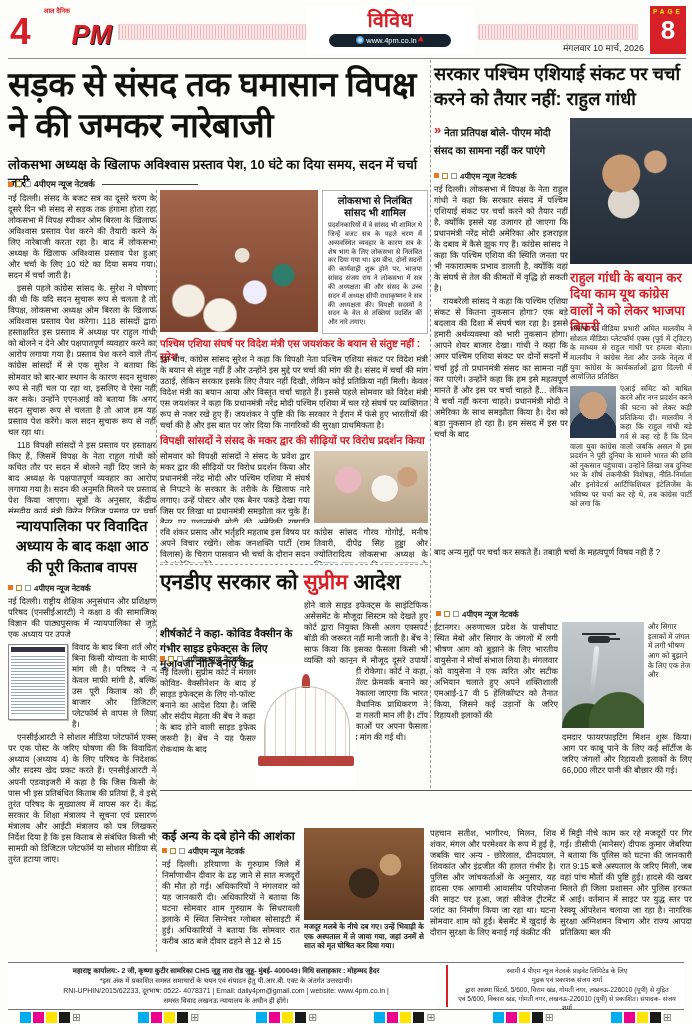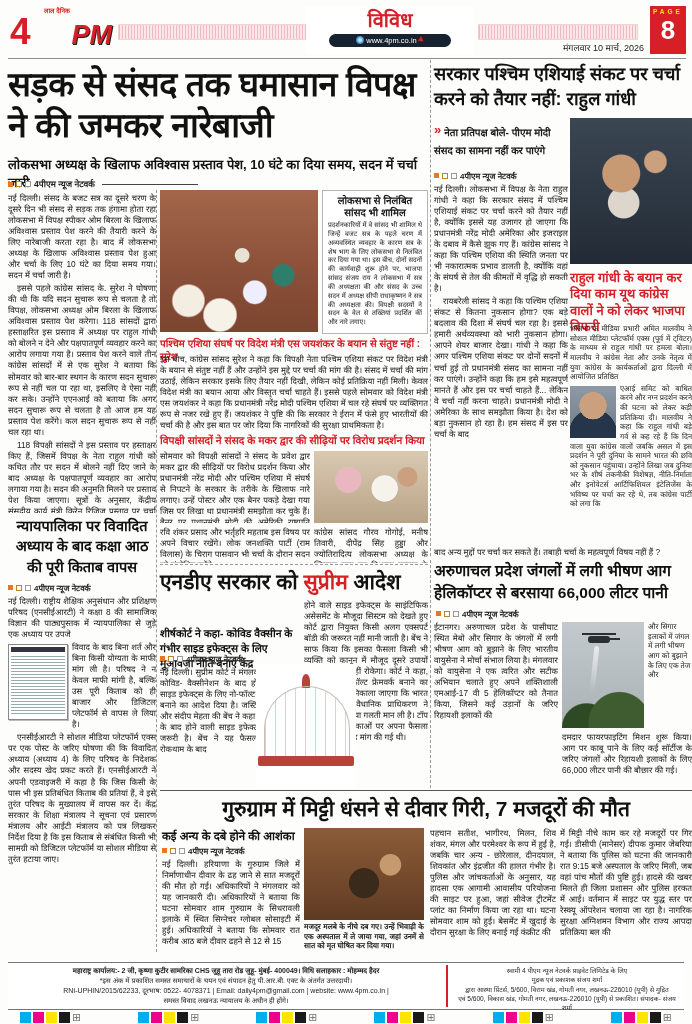--- a/index.html
+++ b/index.html
@@ -181,40 +181,38 @@
   </div>
   <div class="abs t" style="left:160px;top:667px;width:140px;height:121px;">नई दिल्ली। सुप्रीम कोर्ट ने मंगलवार को केंद्र को कोविड- वैक्सीनेशन के बाद होने वाले गंभीर साइड इफेक्ट्स के लिए नो-फॉल्ट मुआवजा नीति बनाने का आदेश दिया है। जस्टिस विक्रम नाथ और संदीप मेहता की बेंच ने कहा कि वैक्सीनेशन के बाद होने वाली साइड इफेक्ट्स की भरपाई जरूरी है। बेंच ने यह फैसला सुनाते हुए, रोकथाम के बाद</div>
   <div class="abs t" style="left:304px;top:600px;width:124px;height:188px;">होने वाले साइड इफेक्ट्स के साइंटिफिक असेसमेंट के मौजूदा सिस्टम को देखते हुए कोर्ट द्वारा नियुक्त किसी अलग एक्सपर्ट बॉडी की जरूरत नहीं मानी जाती है। बेंच ने साफ किया कि इसका फैसला किसी भी व्यक्ति को कानून में मौजूद दूसरे उपायों को अपनाने से नहीं रोकेगा। कोर्ट ने कहा, इसी तरह नो- फॉल्ट फ्रेमवर्क बनाने का मतलब यह नहीं निकाला जाएगा कि भारत संघ या किसी वैधानिक प्राधिकरण ने अपनी जिम्मेदारी या गलती मान ली है। टॉप कोर्ट ने उन याचिकाओं पर अपना फैसला सुनाया, जिनमें यह मांग की गई थी।</div>
   <div class="abs domewrap" style="left:256px;top:664px;width:100px;height:124px;">
     <div class="domefin"></div>
       <div class="dome"></div>
       <div class="domebase"></div>
   </div>
 
   <div class="abs dashv" style="left:430px;top:560px;height:228px;"></div>
-  <div class="abs hl" style="left:434px;top:560px;width:258px;height:44px;font-size:15.5px;line-height:1.4;">अरुणाचल प्रदेश जंगलों में लगी भीषण आग हेलिकॉप्टर से बरसाया 66,000 लीटर पानी</div>
   <div class="abs byline" style="left:436px;top:608px;width:150px;font-size:8px;">
     <span class="sq sq1"></span>
       <span class="sq sq2"></span>
       <span class="sq sq3"></span>
     <span>4पीएम न्यूज नेटवर्क</span>
   </div>
   <div class="abs t" style="left:434px;top:622px;width:124px;height:164px;">ईटानगर। अरुणाचल प्रदेश के पासीघाट स्थित मेबो और सिगार के जंगलों में लगी भीषण आग को बुझाने के लिए भारतीय वायुसेना ने मोर्चा संभाल लिया है। मंगलवार को वायुसेना ने एक त्वरित और सटीक अभियान चलाते हुए अपने शक्तिशाली एमआई-17 वी 5 हेलिकॉप्टर को तैनात किया, जिसने कई उड़ानों के जरिए रिहायशी इलाकों की</div>
   <div class="abs photo" style="left:562px;top:622px;width:82px;height:106px;background:
       radial-gradient(circle at 70% 95%,#3f5c30 0 26%,transparent 27%),
       radial-gradient(circle at 30% 100%,#2e4a24 0 20%,transparent 21%),
       linear-gradient(#c3c9cc,#aab2b6);">
     <div class="heli"></div>
     <div class="spray"></div>
   </div>
   <div class="abs t tiny" style="left:648px;top:622px;width:44px;height:106px;text-align:left;">और सिगार इलाकों में जंगल में लगी भीषण आग को बुझाने के लिए एक तेज और</div>
   <div class="abs t" style="left:562px;top:732px;width:130px;height:54px;">दमदार फायरफाइटिंग मिशन शुरू किया। आग पर काबू पाने के लिए कई सॉर्टीज के जरिए जंगलों और रिहायशी इलाकों के लिए 66,000 लीटर पानी की बौछार की गई।</div>
 
   <div class="abs" style="left:160px;top:790px;width:532px;border-top:1px solid #555;"></div>
-  <div class="abs hl" style="left:160px;top:794px;width:532px;height:28px;font-size:21px;text-align:center;">गुरुग्राम में मिट्टी धंसने से दीवार गिरी, 7 मजदूरों की मौत</div>
   <div class="abs hl" style="left:162px;top:828px;width:138px;height:15px;font-size:11.5px;">कई अन्य के दबे होने की आशंका</div>
   <div class="abs byline" style="left:162px;top:845px;width:138px;font-size:8px;">
     <span class="sq sq1"></span>
       <span class="sq sq2"></span>
       <span class="sq sq3"></span>
     <span>4पीएम न्यूज नेटवर्क</span>
   </div>
   <div class="abs t" style="left:162px;top:859px;width:138px;height:98px;">नई दिल्ली। हरियाणा के गुरुग्राम जिले में निर्माणाधीन दीवार के ढह जाने से सात मजदूरों की मौत हो गई। अधिकारियों ने मंगलवार को यह जानकारी दी। अधिकारियों ने बताया कि घटना सोमवार शाम गुरुग्राम के सिधरावली इलाके में स्थित सिग्नेचर ग्लोबल सोसाइटी में हुई। अधिकारियों ने बताया कि सोमवार रात करीब आठ बजे दीवार ढहने से 12 से 15</div>
   <div class="abs photo" style="left:304px;top:828px;width:120px;height:92px;background:
       radial-gradient(circle at 50% 60%,#3a2a1c 0 18%,transparent 19%),

